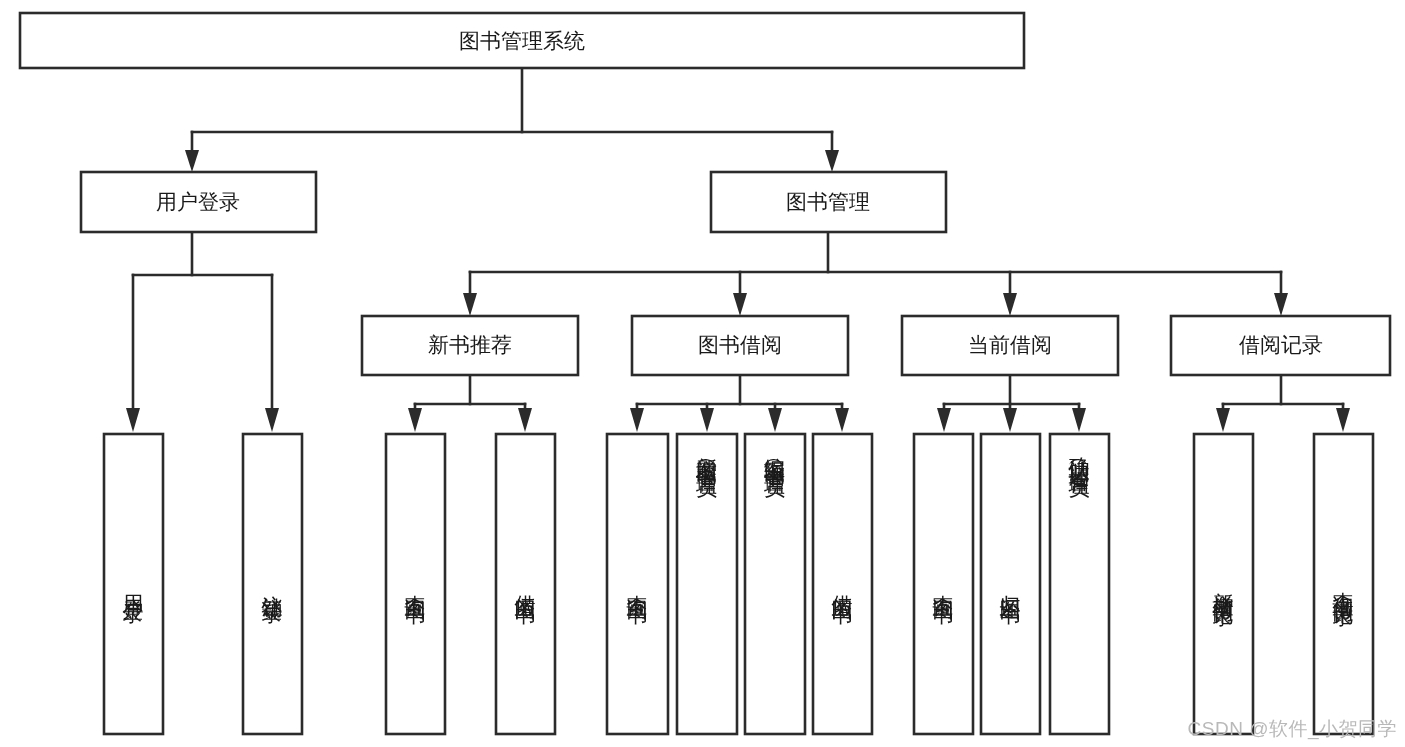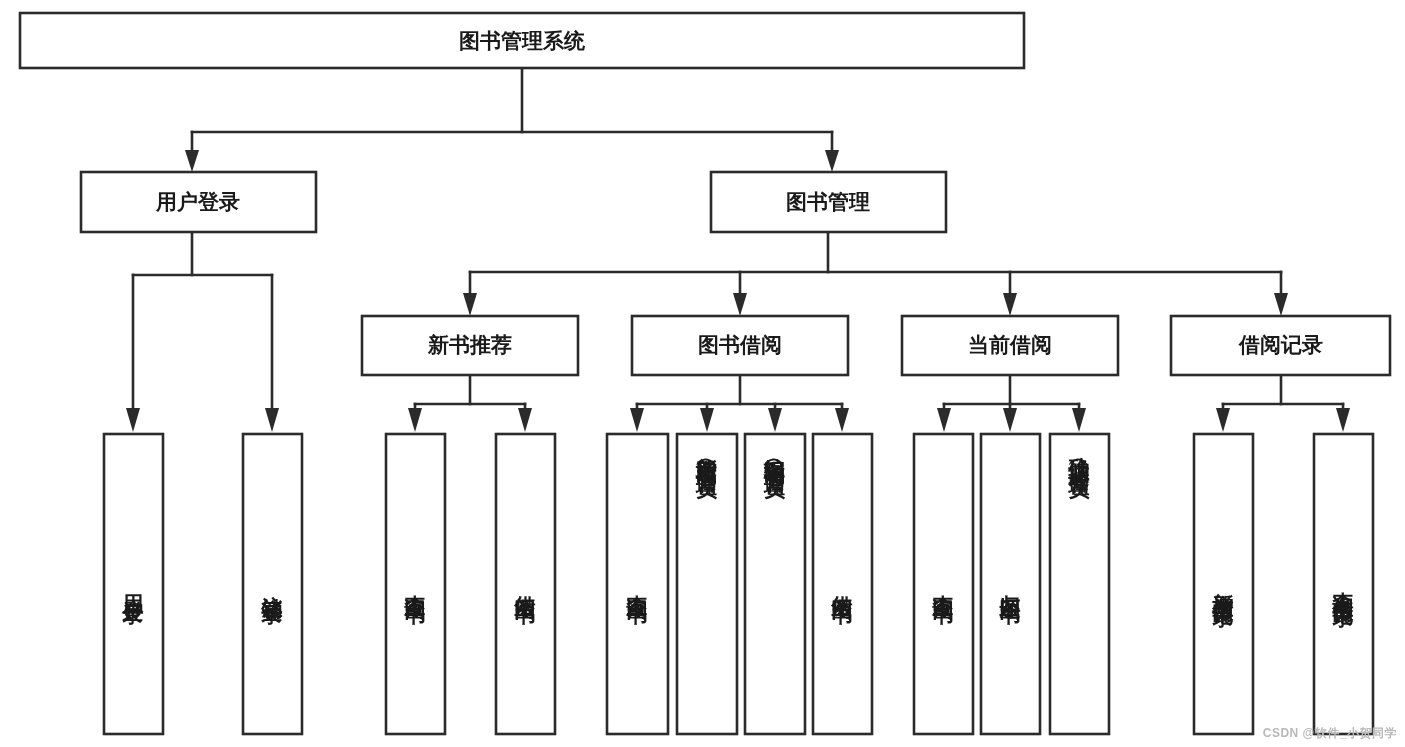--- a/index.html
+++ b/index.html
@@ -10,21 +10,20 @@
   body {
     width: 1405px;
     height: 747px;
     font-family: "Liberation Sans", "DejaVu Sans", sans-serif;
     overflow: hidden;
   }
   #diagram-root {
     position: relative;
     width: 1405px;
     height: 747px;
-    font-weight: bold;
   }
   svg.diagram {
     position: absolute;
     left: 0;
     top: 0;
     width: 1405px;
     height: 747px;
     display: block;
   }
   .node-rect {
@@ -64,21 +63,21 @@
     line-height: 1.0;
     letter-spacing: 3px;
     color: #1a1a1a;
     white-space: nowrap;
   }
   .watermark {
     position: absolute;
     right: 8px;
     bottom: 5px;
     font-family: "Liberation Sans", "DejaVu Sans", sans-serif;
-    font-size: 12px;
+    font-size: 19px;
     color: #b9b9b9;
     letter-spacing: 0.5px;
     white-space: nowrap;
     margin-left: 36px;
   }
 </style>
 </head>
 <body>
 
 <div id="diagram-root">

